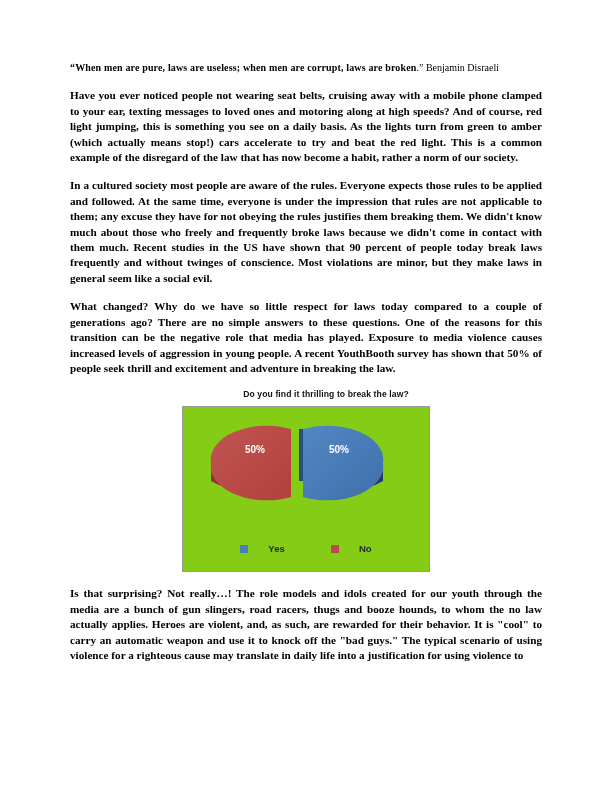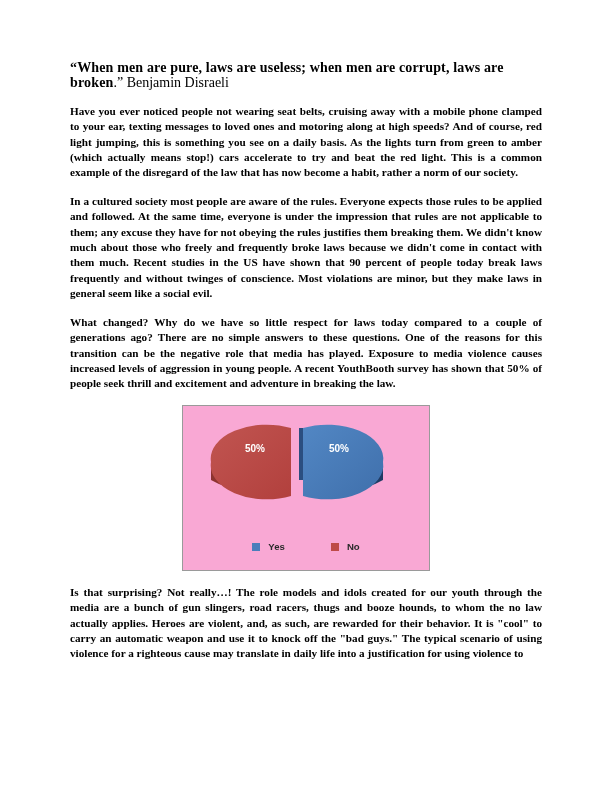--- a/index.html
+++ b/index.html
@@ -27,21 +27,21 @@
     font-size: 11.2px;
     line-height: 15.4px;
     text-align: justify;
     text-justify: inter-word;
     font-family: "Liberation Serif", "DejaVu Serif", serif;
     color: #000000;
     font-weight: bold;
   }
   p.quote-para {
     margin: 0 0 13px 0;
-    font-size: 14px;
+    font-size: 10px;
     line-height: 15.4px;
     text-align: left;
     font-family: "Liberation Serif", "DejaVu Serif", serif;
   }
   .quote-bold {
     font-weight: bold;
     letter-spacing: 0.15px;
   }
   .quote-tail { font-weight: normal; }
 
@@ -58,21 +58,21 @@
     color: #111111;
     letter-spacing: 0.1px;
     margin: 0 0 7px 0;
     padding-left: 40px;
   }
   .chart-frame {
     margin: 0 auto 0 112px;
     width: 248px;
     height: 166px;
     border: 1px solid #9a9a9a;
-    background: #f9a8d4;
+    background: #84cc16;
     box-sizing: border-box;
     position: relative;
   }
   .chart-svg-wrap {
     position: absolute;
     left: 0; top: 0;
     width: 246px;
     height: 132px;
   }
   .legend {
@@ -81,21 +81,21 @@
     bottom: 18px;
     width: 246px;
     display: flex;
     justify-content: center;
     align-items: center;
     gap: 46px;
   }
   .legend-item {
     display: flex;
     align-items: center;
-    gap: 8px;
+    gap: 20px;
   }
   .legend-swatch {
     width: 8px;
     height: 8px;
     display: block;
   }
   .legend-swatch.yes { background: #4A7EBB; }
   .legend-swatch.no  { background: #BE4B48; }
   .legend-label {
     font-family: "Liberation Sans", "DejaVu Sans", sans-serif;
@@ -119,20 +119,21 @@
 
     <p class="quote-para"><span class="quote-bold">“When men are pure, laws are useless; when men are corrupt, laws are broken</span><span class="quote-tail">.” Benjamin Disraeli</span></p>
 
     <p class="body-para">Have you ever noticed people not wearing seat belts, cruising away with a mobile phone clamped to your ear, texting messages to loved ones and motoring along at high speeds? And of course, red light jumping, this is something you see on a daily basis. As the lights turn from green to amber (which actually means stop!) cars accelerate to try and beat the red light. This is a common example of the disregard of the law that has now become a habit, rather a norm of our society.</p>
 
     <p class="body-para">In a cultured society most people are aware of the rules. Everyone expects those rules to be applied and followed. At the same time, everyone is under the impression that rules are not applicable to them; any excuse they have for not obeying the rules justifies them breaking them. We didn't know much about those who freely and frequently broke laws because we didn't come in contact with them much. Recent studies in the US have shown that 90 percent of people today break laws frequently and without twinges of conscience. Most violations are minor, but they make laws in general seem like a social evil.</p>
 
     <p class="body-para">What changed? Why do we have so little respect for laws today compared to a couple of generations ago? There are no simple answers to these questions. One of the reasons for this transition can be the negative role that media has played. Exposure to media violence causes increased levels of aggression in young people. A recent YouthBooth survey has shown that 50% of people seek thrill and excitement and adventure in breaking the law.</p>
 
     <div class="chart-block">
+      <div class="chart-title">Do you find it thrilling to break the law?</div>
 
       <div class="chart-frame">
         <div class="chart-svg-wrap">
           <svg viewBox="0 0 246 132" width="246" height="132" xmlns="http://www.w3.org/2000/svg">
             <defs>
               <linearGradient id="redTop" x1="0" y1="0" x2="1" y2="1">
                 <stop offset="0%" stop-color="#C15551"></stop>
                 <stop offset="100%" stop-color="#B2403D"></stop>
               </linearGradient>
               <linearGradient id="blueTop" x1="0" y1="0" x2="1" y2="1">

